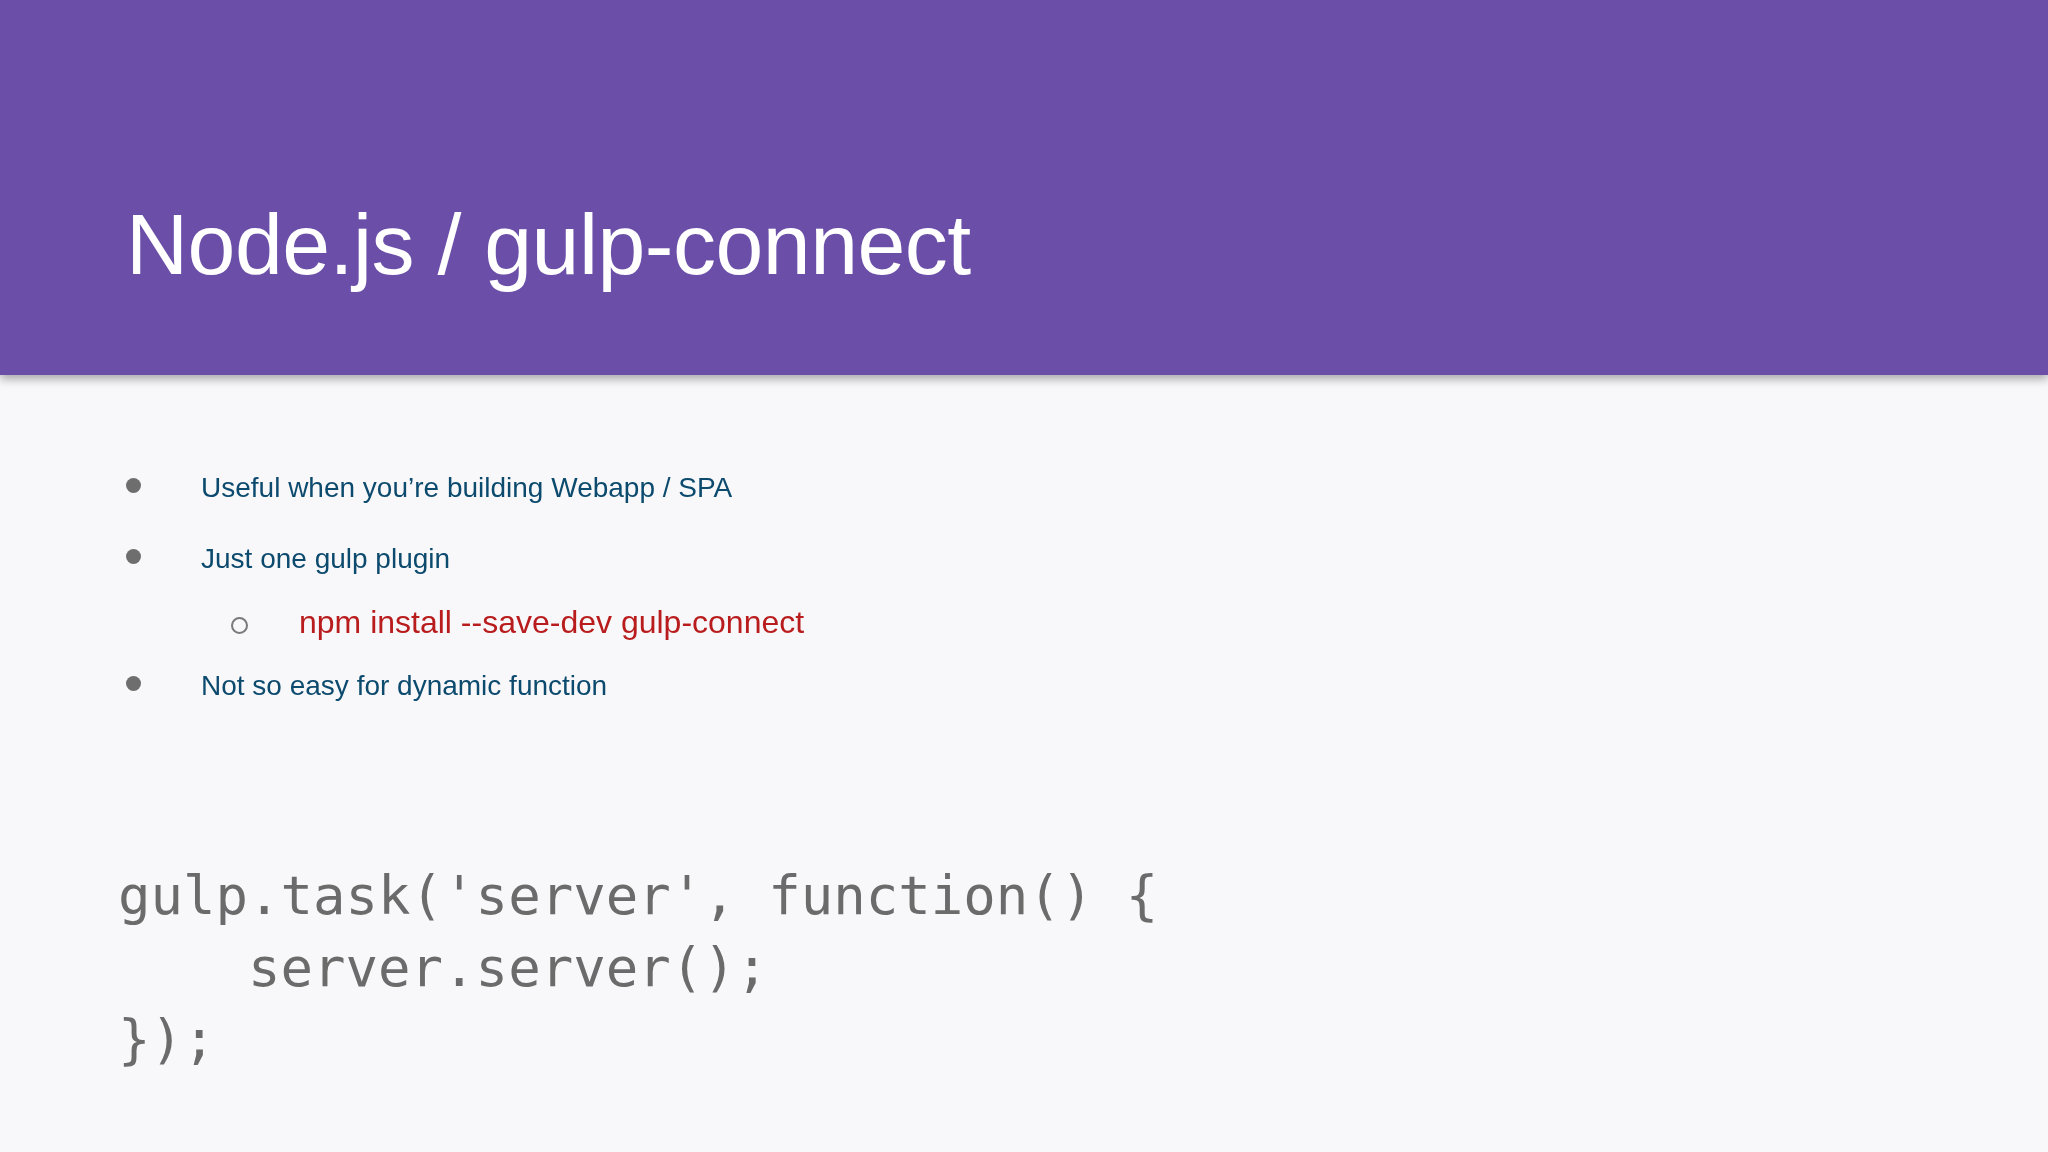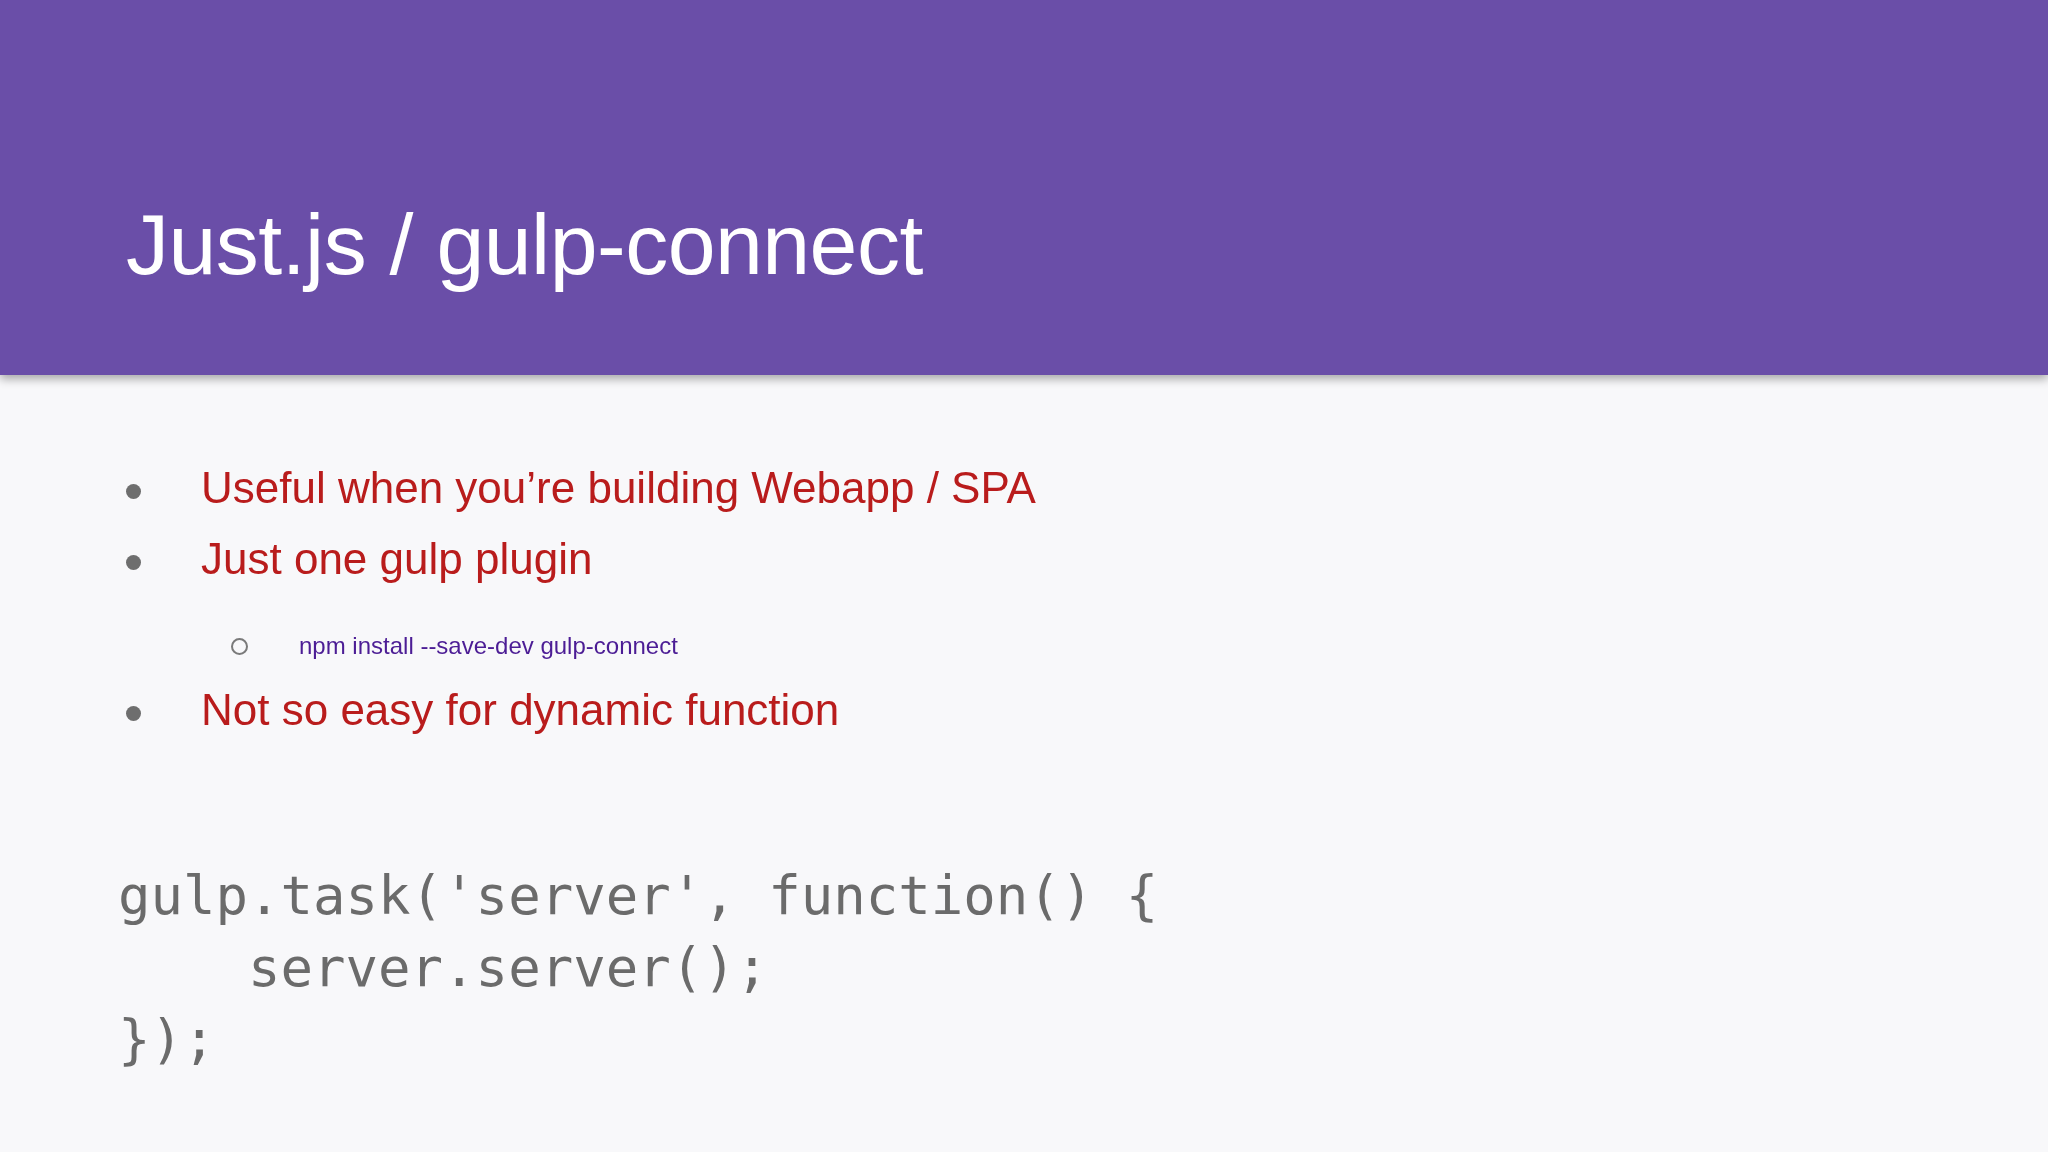--- a/index.html
+++ b/index.html
@@ -114,33 +114,32 @@
     display: inline-block;
     width: 13px;
     height: 13px;
     border-radius: 50%;
     border: 2px solid #7a7a7a;
     background: transparent;
     vertical-align: middle;
   }
 
   .bullet-text {
-    color: #b91c1c;
+    color: #0c4a6e;
     font-family: "Liberation Sans", sans-serif;
     font-weight: 400;
-    font-size: 44px;
+    font-size: 28px;
     line-height: 60px;
     white-space: nowrap;
   }
 
   .level-2 .bullet-text {
-    font-size: 24px;
+    font-size: 32px;
     line-height: 44px;
-    color: #4c1d95;
-    margin-top: 24px;
+    color: #b91c1c;
   }
 
   
   .code-block {
     position: absolute;
     left: 118px;
     top: 485px;
     margin: 0;
     padding: 0;
     color: #6b6b6b;
@@ -154,21 +153,21 @@
     display: block;
     white-space: pre;
   }
 </style>
 </head>
 <body>
 
 <div class="slide">
 
   <div class="title-band">
-    <h1 class="title-text">Just.js / gulp-connect</h1>
+    <h1 class="title-text">Node.js / gulp-connect</h1>
   </div>
 
   <div class="body-area">
 
     <ul class="bullets">
 
       <li class="bullet-row level-1">
         <span class="marker"><span class="dot-filled"></span></span>
         <span class="bullet-text">Useful when you’re building Webapp / SPA</span>
       </li>

